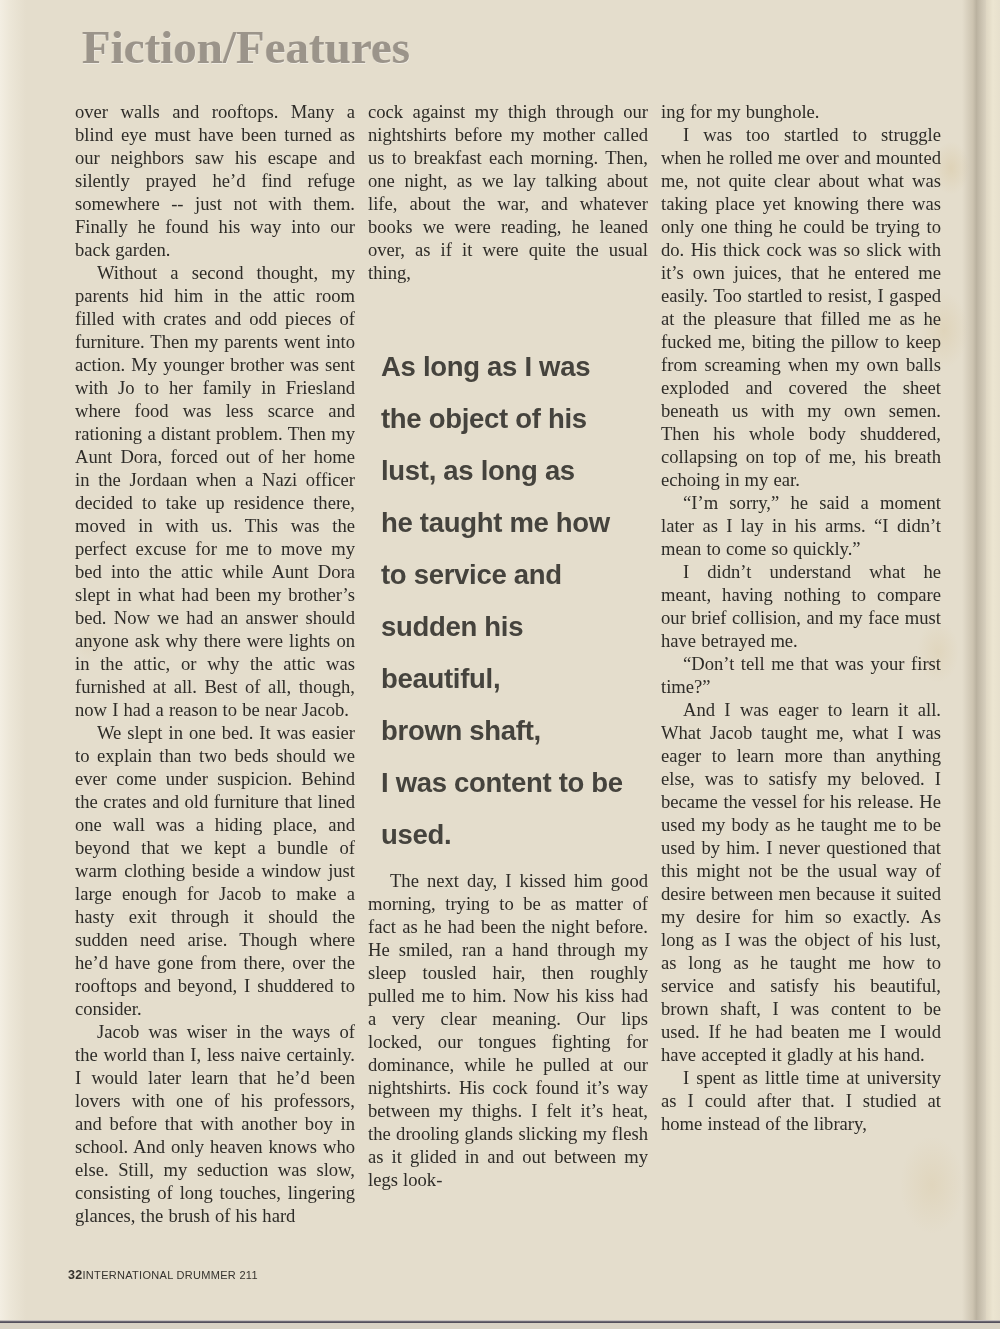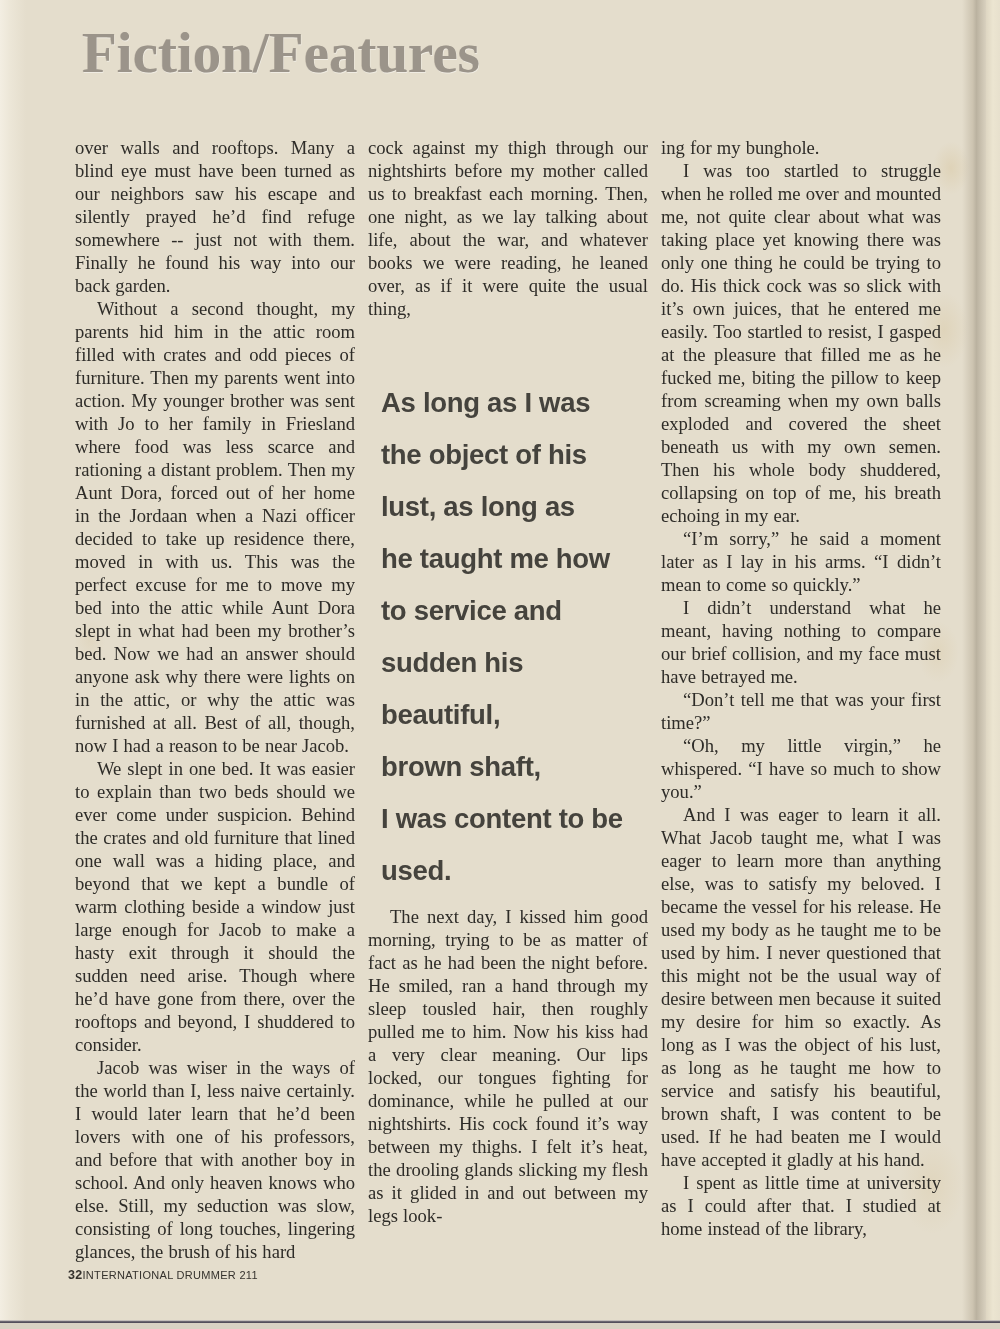--- a/index.html
+++ b/index.html
@@ -42,32 +42,32 @@
       radial-gradient(ellipse 30px 44px at 938px 652px, rgba(189,148,62,0.10), transparent 70%),
       radial-gradient(ellipse 46px 70px at 932px 1185px, rgba(189,148,62,0.10), transparent 70%),
       radial-gradient(ellipse 22px 30px at 90px 640px, rgba(180,140,60,0.08), transparent 70%);
   }
 
   
   .section-header {
     position: absolute; left: 82px; top: 20px;
     font-family: "Liberation Serif", serif;
     font-weight: 700;
-    font-size: 57px;
+    font-size: 47px;
     letter-spacing: 0px;
     color: #9b948a;
     text-shadow: 0.5px 0.5px 0 rgba(255,255,255,0.45), -0.5px -0.5px 0 rgba(110,100,88,0.25);
   }
 
   
   .content {
     position: absolute; left: 75px; top: 100px; width: 866px;
     display: flex; gap: 13px;
   }
-  .col { width: 280px; margin-top: 36px; }
+  .col { width: 280px; }
   .col p {
     margin: 0;
     font-size: 18.6px;
     line-height: 23px;
     text-align: justify;
     color: #2e2c28;
     word-spacing: 0.5px;
   }
   .col p.indent { text-indent: 22px; }
 
@@ -127,21 +127,20 @@
 used.</div>
     <p class="indent">The next day, I kissed him good morning, trying to be as matter of fact as he had been the night before. He smiled, ran a hand through my sleep tousled hair, then roughly pulled me to him. Now his kiss had a very clear meaning. Our lips locked, our tongues fighting for dominance, while he pulled at our nightshirts. His cock found it’s way between my thighs. I felt it’s heat, the drooling glands slicking my flesh as it glided in and out between my legs look-</p>
   </div>
 
   <div class="col">
     <p>ing for my bunghole.</p>
     <p class="indent">I was too startled to struggle when he rolled me over and mounted me, not quite clear about what was taking place yet knowing there was only one thing he could be trying to do. His thick cock was so slick with it’s own juices, that he entered me easily. Too startled to resist, I gasped at the pleasure that filled me as he fucked me, biting the pillow to keep from screaming when my own balls exploded and covered the sheet beneath us with my own semen. Then his whole body shuddered, collapsing on top of me, his breath echoing in my ear.</p>
     <p class="indent">“I’m sorry,” he said a moment later as I lay in his arms. “I didn’t mean to come so quickly.”</p>
     <p class="indent">I didn’t understand what he meant, having nothing to compare our brief collision, and my face must have betrayed me.</p>
     <p class="indent">“Don’t tell me that was your first time?”</p>
-    <p class="indent">“Oh, my little virgin,” he whispered. “I have so much to show you.”</p>
     <p class="indent">And I was eager to learn it all. What Jacob taught me, what I was eager to learn more than anything else, was to satisfy my beloved. I became the vessel for his release. He used my body as he taught me to be used by him. I never questioned that this might not be the usual way of desire between men because it suited my desire for him so exactly. As long as I was the object of his lust, as long as he taught me how to service and satisfy his beautiful, brown shaft, I was content to be used. If he had beaten me I would have accepted it gladly at his hand.</p>
     <p class="indent">I spent as little time at university as I could after that. I studied at home instead of the library,</p>
   </div>
 
 </div>
 
 <div class="footer">
   <span class="pagenum">32</span><span>INTERNATIONAL DRUMMER 211</span>
 </div>
 

